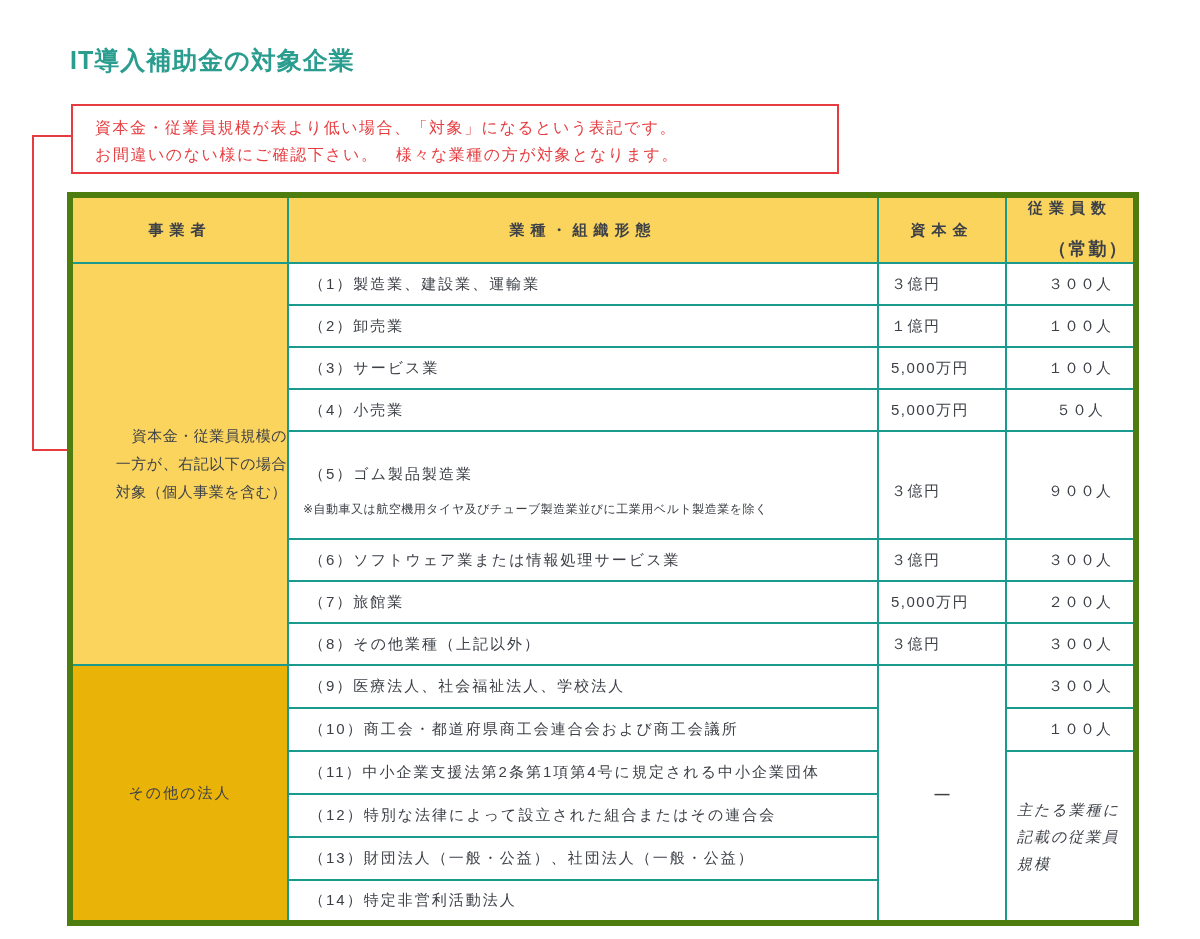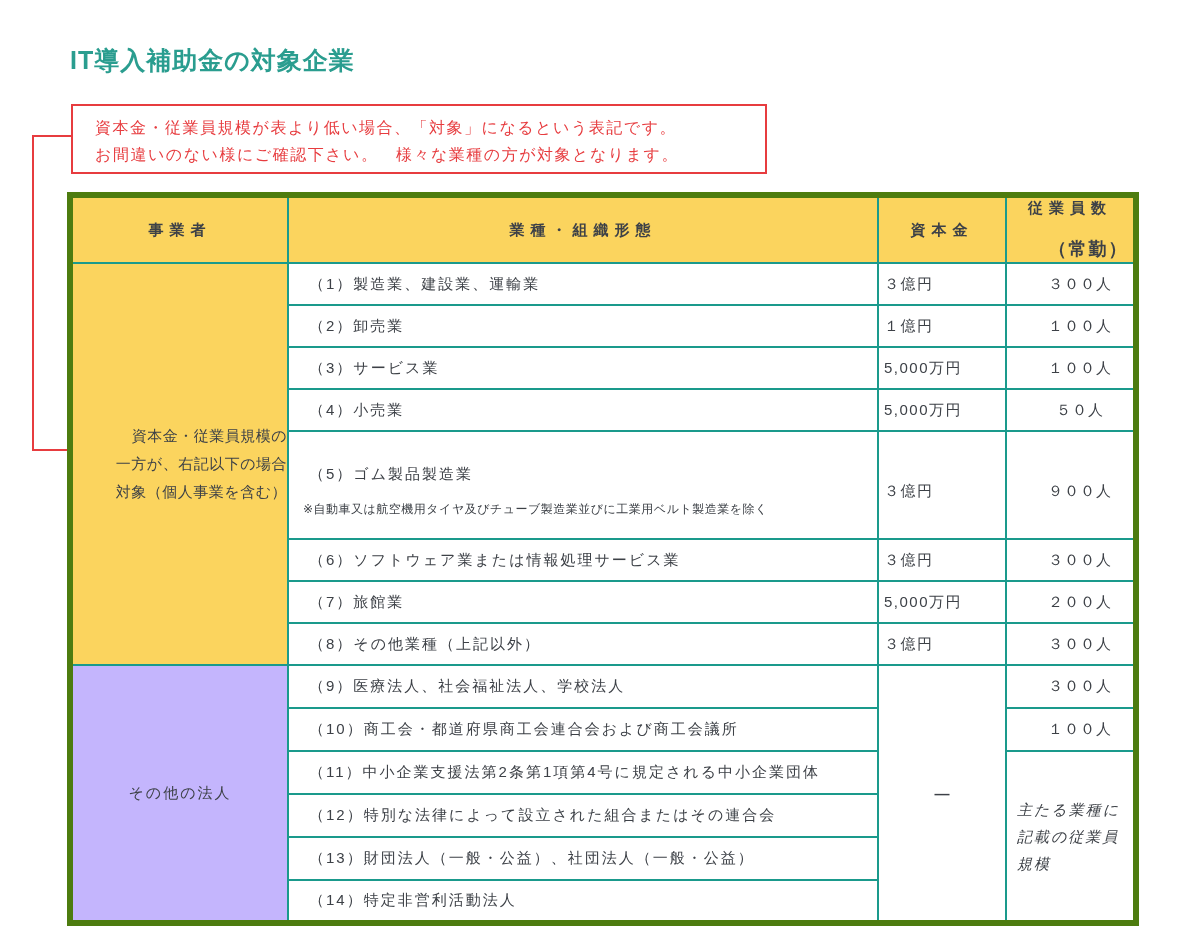--- a/index.html
+++ b/index.html
@@ -21,21 +21,21 @@
     top: 44px;
     font-size: 25px;
     font-weight: bold;
     color: #2a9d8f;
     letter-spacing: 1px;
   }
   .notice-box {
     position: absolute;
     left: 71px;
     top: 104px;
-    width: 696px;
+    width: 768px;
     height: 70px;
     border: 2px solid #e73c3f;
     background: #ffffff;
     padding: 8px 10px 0 22px;
   }
   .notice-line {
     color: #e73c3f;
     font-size: 16px;
     line-height: 27px;
     letter-spacing: 1.5px;
@@ -79,32 +79,32 @@
   }
   td.group-label {
     background: #fbd45e;
     padding-left: 7px;
     line-height: 28px;
     font-size: 15.5px;
     letter-spacing: 0.5px;
     text-align: right;
   }
   td.group-label-center {
-    background: #c4b5fd;
+    background: #eab308;
     text-align: center;
     font-size: 15.5px;
     letter-spacing: 2px;
   }
   td.industry {
     padding-left: 20px;
     letter-spacing: 2px;
     font-size: 15px;
   }
   td.capital {
-    padding-left: 5px;
+    padding-left: 12px;
     letter-spacing: 1.5px;
   }
   td.employees {
     padding-left: 20px;
     letter-spacing: 1px;
     text-align: center;
   }
   tr.r-std { height: 42px; }
   tr.r-tall { height: 108px; }
   tr.r-g2 { height: 43px; }

